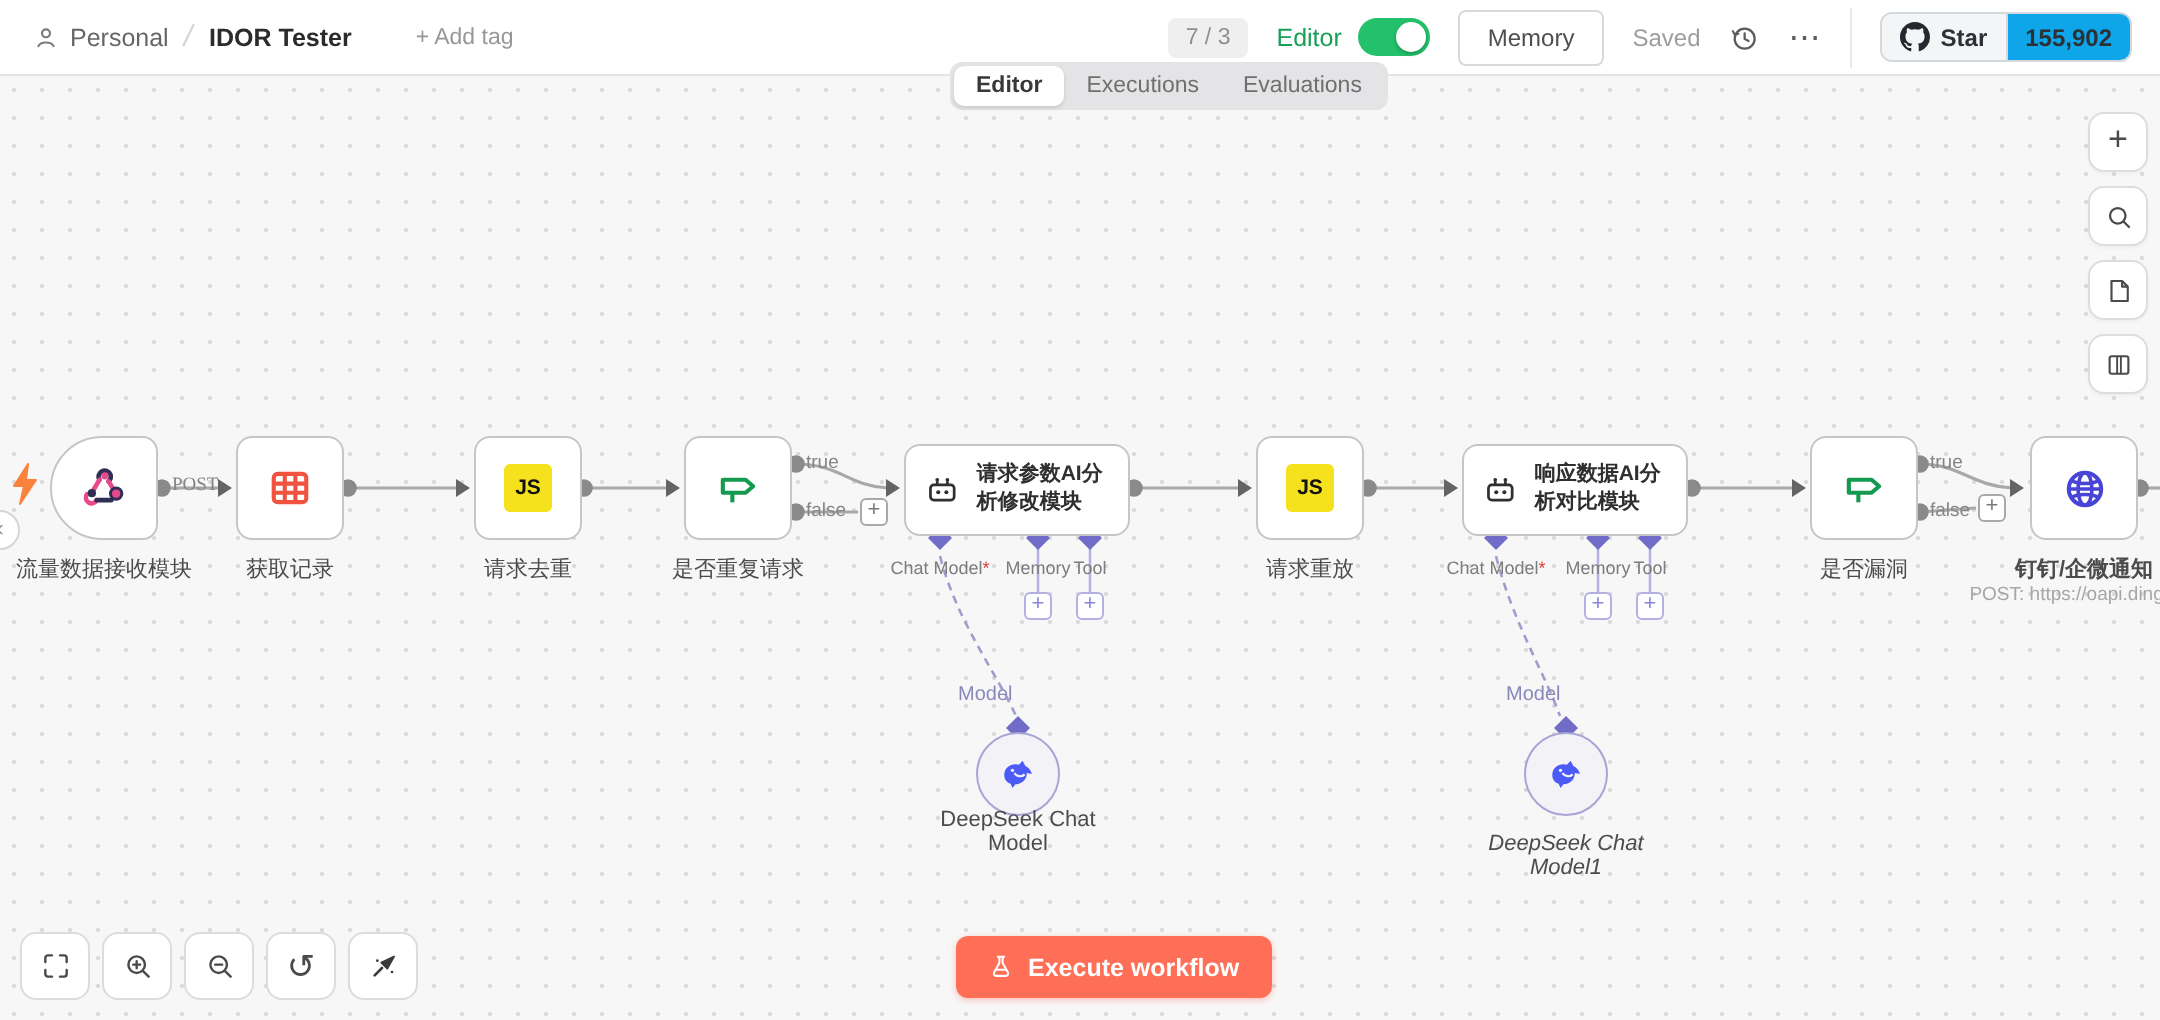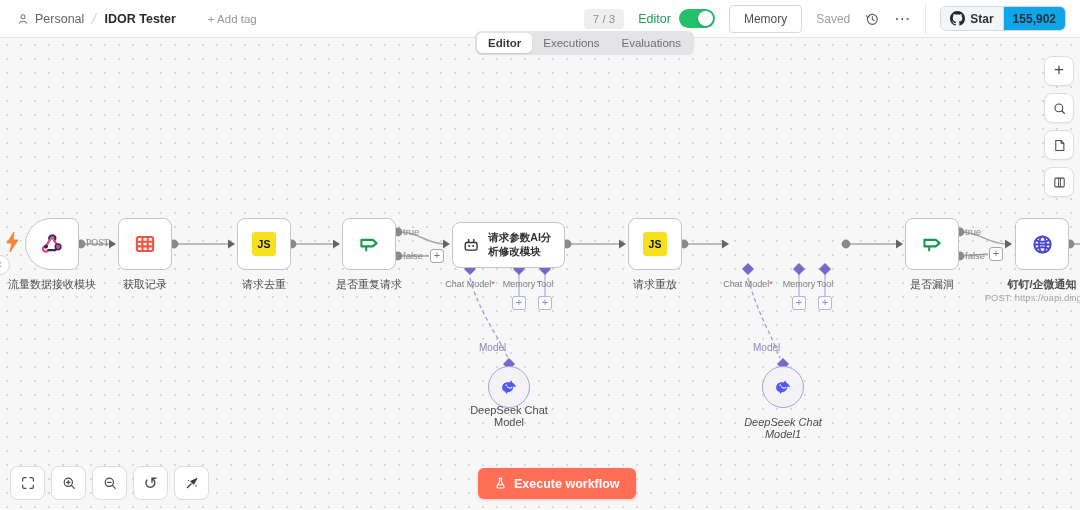--- a/index.html
+++ b/index.html
@@ -191,20 +191,31 @@
       <circle cx="9.6" cy="13.3" r="1.2" fill="#2f2f2f"></circle>
         <circle cx="14.4" cy="13.3" r="1.2" fill="#2f2f2f"></circle>
     </svg>
     <div class="ai-title">请求参数AI分析修改模块</div>
   </div>
 
   <div class="node" style="left:628px;top:180px;width:54px;height:52px;">
     <div class="js-badge">JS</div>
   </div>
 
+  <div class="ai-node" style="left:731px;top:184px;">
+    <svg width="24" height="24" viewBox="0 0 24 24">
+      <rect x="5" y="9" width="14" height="9" rx="2" fill="none" stroke="#2f2f2f" stroke-width="1.6"></rect>
+      <path d="M9 9 V6.8 M15 9 V6.8" stroke="#2f2f2f" stroke-width="1.6"></path>
+      <circle cx="9" cy="6" r="1.1" fill="#2f2f2f"></circle>
+        <circle cx="15" cy="6" r="1.1" fill="#2f2f2f"></circle>
+      <circle cx="9.6" cy="13.3" r="1.2" fill="#2f2f2f"></circle>
+        <circle cx="14.4" cy="13.3" r="1.2" fill="#2f2f2f"></circle>
+    </svg>
+    <div class="ai-title">响应数据AI分析对比模块</div>
+  </div>
 
   <div class="node" style="left:905px;top:180px;width:54px;height:52px;">
     <svg width="26" height="26" viewBox="0 0 24 24">
       <path d="M5 8.2 H15.5 L19 11.2 L15.5 14.2 H5 Z" fill="none" stroke="#149a4e" stroke-width="1.9" stroke-linejoin="round"></path>
       <path d="M9.4 14.2 V18.6" stroke="#149a4e" stroke-width="1.9"></path>
     </svg>
   </div>
 
   <div class="node" style="left:1015px;top:180px;width:54px;height:52px;">
     <svg width="27" height="27" viewBox="0 0 24 24">

